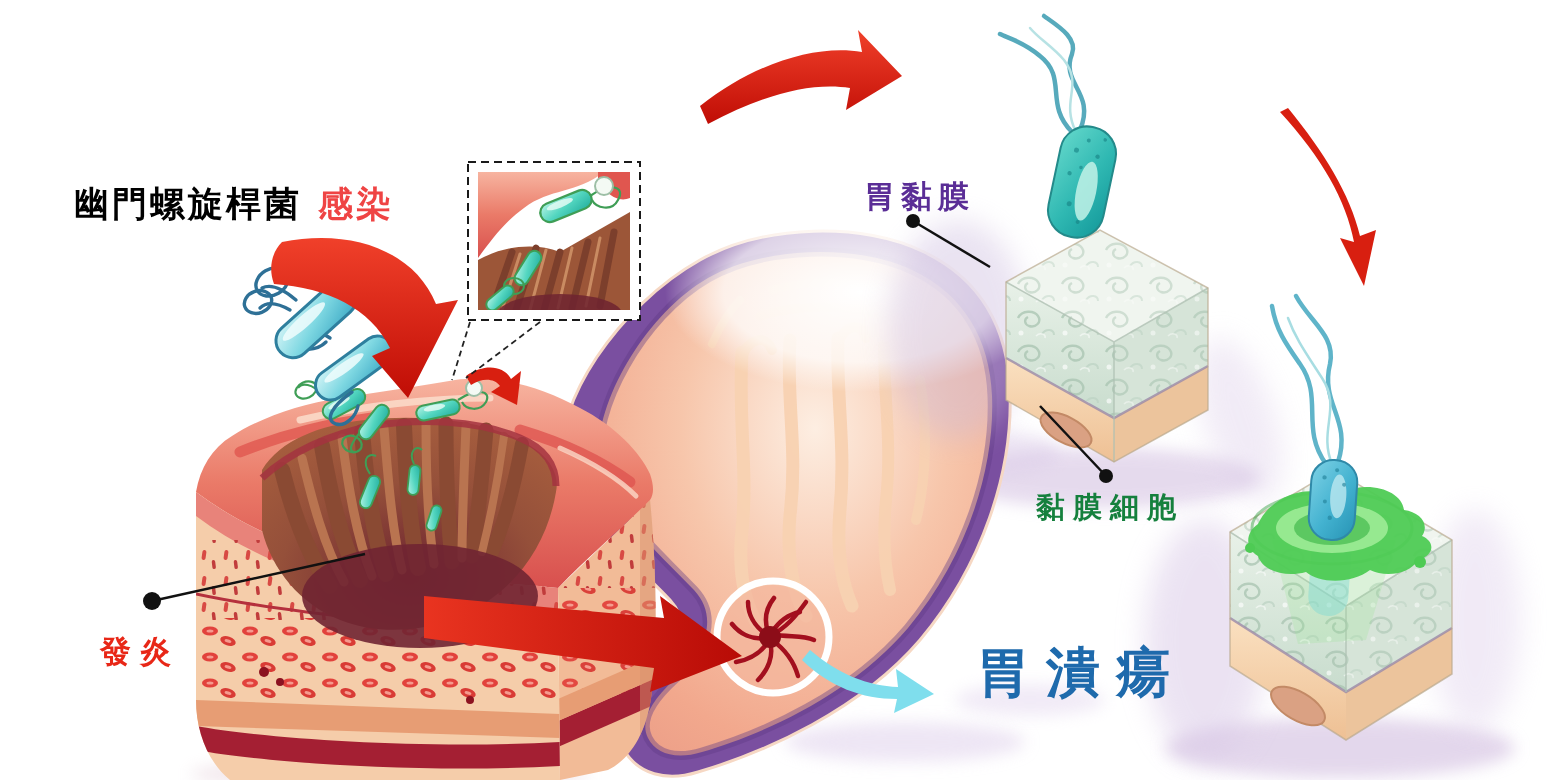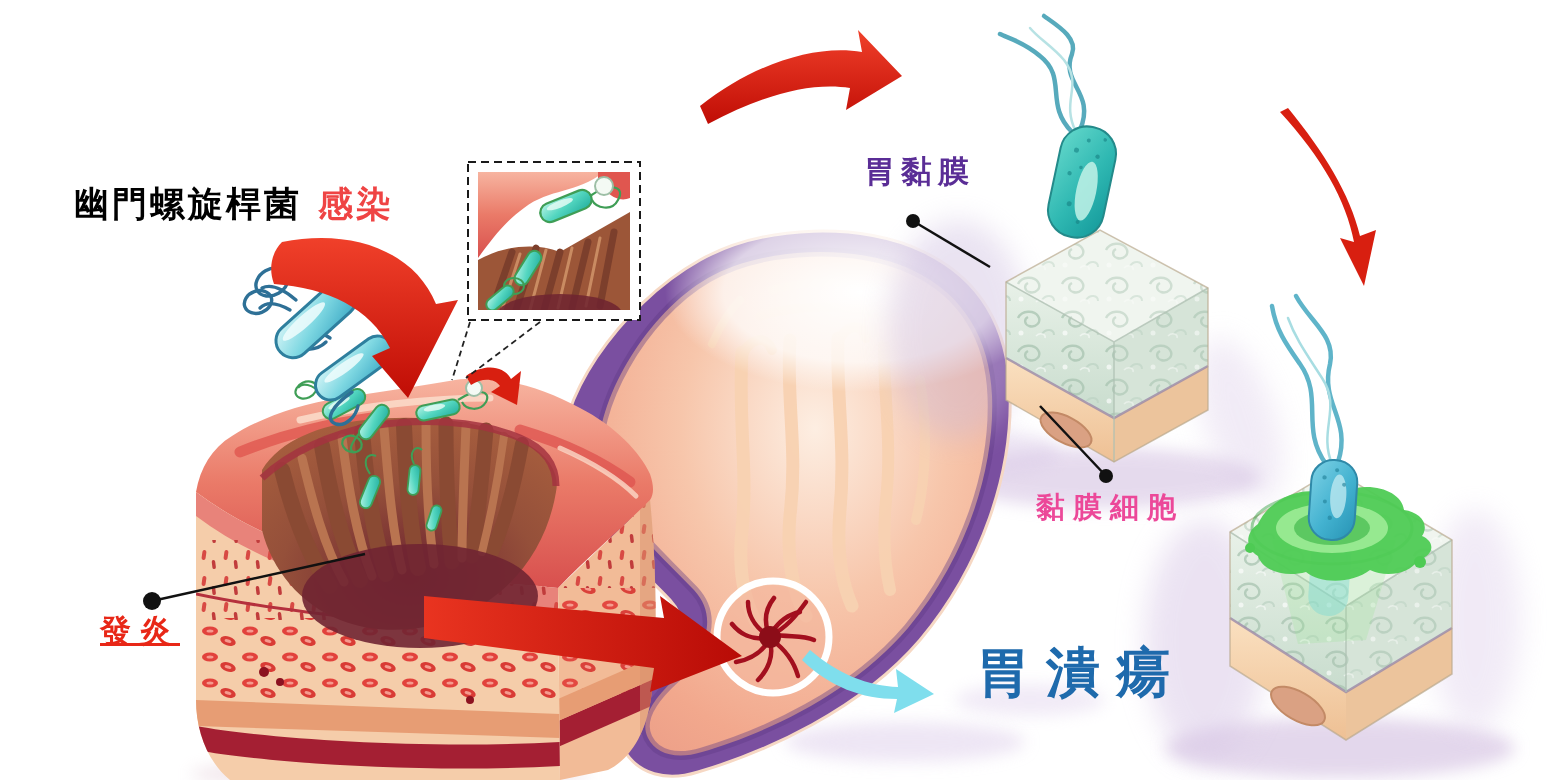--- a/index.html
+++ b/index.html
@@ -2,22 +2,22 @@
 <html><head>
 <meta charset="utf-8">
 <style>
   html,body{margin:0;padding:0;width:1560px;height:780px;background:#ffffff;overflow:hidden;}
   #stage{position:relative;width:1560px;height:780px;background:#ffffff;
          font-family:"Liberation Sans","DejaVu Sans",sans-serif;}
   #artwork{position:absolute;left:0;top:0;}
   .lbl{position:absolute;font-weight:bold;white-space:nowrap;line-height:1;}
   .lbl-title{left:74px;top:186px;font-size:35px;letter-spacing:3px;}
   .lbl-title .part2{margin-left:16px;}
-  .lbl-inflammation{left:100px;top:615px;font-size:31px;letter-spacing:9px;text-decoration:underline;}
-  .lbl-mucosa{left:864px;top:158px;font-size:31px;letter-spacing:6px;font-family:Liberation Mono, monospace;}
+  .lbl-inflammation{left:100px;top:636px;font-size:31px;letter-spacing:9px;}
+  .lbl-mucosa{left:864px;top:181px;font-size:31px;letter-spacing:6px;}
   .lbl-cells{left:1036px;top:493px;font-size:29px;letter-spacing:8px;}
   .lbl-ulcer{left:976px;top:650px;font-size:54px;letter-spacing:16px;}
 </style>
 </head>
 <body>
 
 <div id="stage">
 
 <svg id="artwork" width="1560" height="780" viewBox="0 0 1560 780">
 <defs>
@@ -422,17 +422,17 @@
 </svg>
 
 <div class="lbl lbl-title">
   <span class="part1" style="color: #000000; text-align: center;">幽門螺旋桿菌</span><span class="part2" style="color: #ef4444;">感染</span>
 </div>
 
 <div class="lbl lbl-inflammation" style="color: rgb(232, 39, 23);">發炎</div>
 
 <div class="lbl lbl-mucosa" style="color: rgb(90, 45, 150);">胃黏膜</div>
 
-<div class="lbl lbl-cells" style="color: #ec4899;">黏膜細胞</div>
+<div class="lbl lbl-cells" style="color: #15803d;">黏膜細胞</div>
 
 <div class="lbl lbl-ulcer" style="color: rgb(30, 106, 172); font-family: Liberation Mono, monospace;">胃潰瘍</div>
 
 </div>
 
 </body></html>

